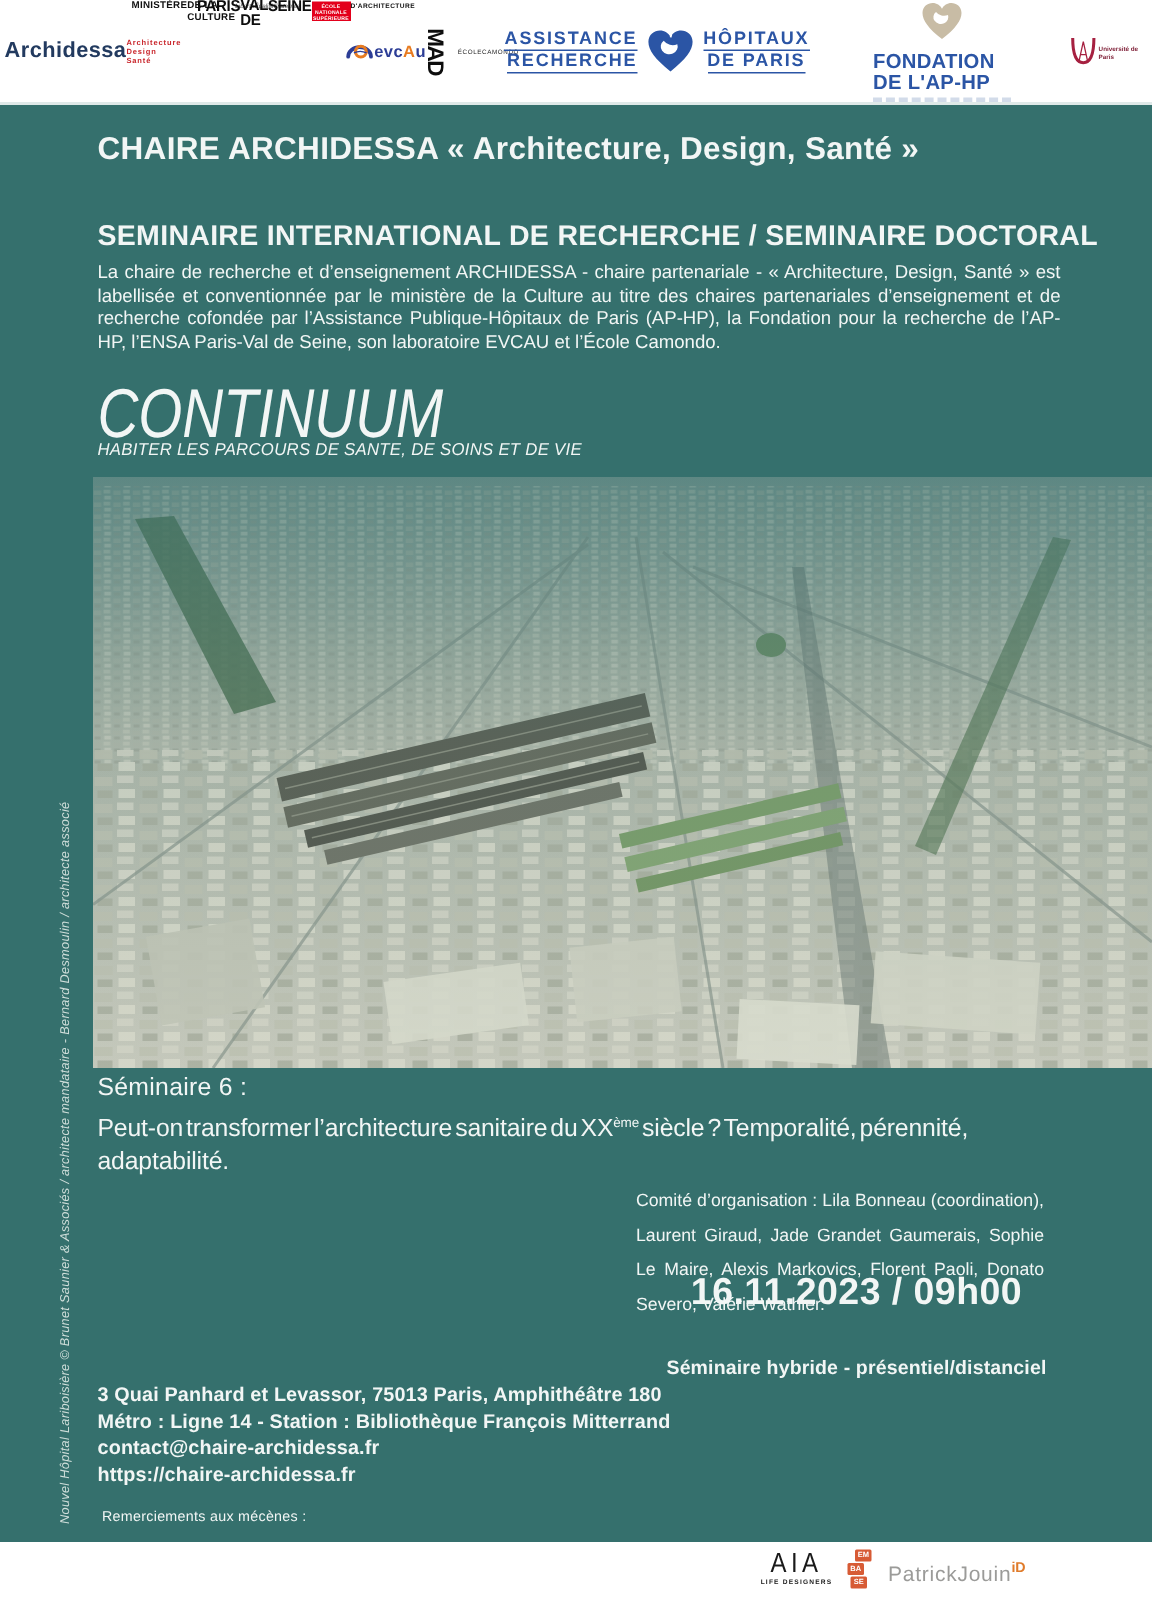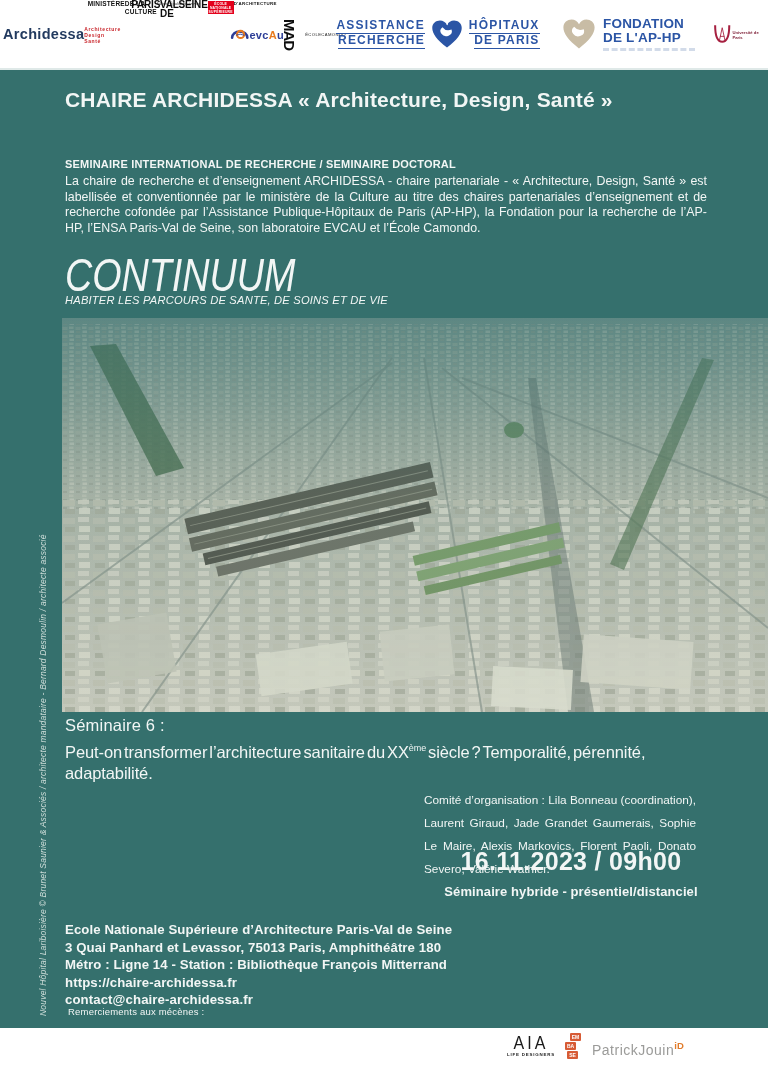--- a/index.html
+++ b/index.html
@@ -34,54 +34,54 @@
 
   
   .lg-camondo { left:290px; width:40px; }
   .mad-wrap { height:42px; display:flex; align-items:center; justify-content:center; }
   .mad-text { display:inline-block; transform:rotate(90deg); font-size:15px; font-weight:900; color:#0d0d0d; letter-spacing:-1px; }
   .cam-sub { font-size:4.2px; color:#222; letter-spacing:.4px; line-height:5px; text-align:center; }
 
   
   .lg-aphp { left:330px; width:216px; flex-direction:row; gap:5px; }
   .aphp-col { display:flex; flex-direction:column; }
-  .aphp-col.right { align-items:flex-end; }
+  .aphp-col.right { align-items:center; }
   .aphp-col.left { align-items:flex-end; }
   .aphp-word { font-size:12px; font-weight:bold; color:#2b55a5; letter-spacing:1.2px; line-height:13px; border-bottom:1px solid #2b55a5; padding-bottom:1px; }
 
   
-  .lg-fondation { left:550px; width:156px; flex-direction:row; gap:6px; }
+  .lg-fondation { left:550px; width:156px; flex-direction:column; gap:6px; }
   .fond-col { display:flex; flex-direction:column; }
   .fond-line { font-size:13.5px; font-weight:800; color:#2b55a5; line-height:14px; letter-spacing:.2px; }
   .fond-ghost { margin-top:3px; height:0; border-bottom:3px dashed #c3cfe2; width:92px; opacity:.75; }
 
   
   .lg-universite { left:712px; width:50px; }
   .univ-name { font-size:4.2px; color:#7d1d35; font-weight:bold; margin-top:1px; }
 
   
   .white { color:#f2f6f5; }
   .title { position:absolute; left:65px; top:88px; font-size:21px; font-weight:bold; letter-spacing:.2px;text-align:center; }
-  .subtitle { position:absolute; left:65px; top:158px; font-size:11px; font-weight:bold; letter-spacing:.2px; }
+  .subtitle { position:absolute; left:65px; top:147px; font-size:19px; font-weight:bold; letter-spacing:.2px; }
   .intro { position:absolute; left:65px; top:174px; width:642px; font-size:12.4px; line-height:15.6px; text-align:justify; }
   .continuum { position:absolute; left:65px; top:248px; font-size:46px; font-style:italic; font-weight:500; transform:scaleX(.82); transform-origin:left top; letter-spacing:0px; white-space:nowrap; }
   .habiter { position:absolute; left:65px; top:294px; font-size:11.5px; font-style:italic; font-weight:500; letter-spacing:.2px; transform:scaleX(.97); transform-origin:left top; }
 
   
   .photo { position:absolute; left:62px; top:318px; width:706px; height:394px; }
   .photo-caption { position:absolute; left:38px; top:1016px; width:412px; transform:rotate(-90deg); transform-origin:0 0; font-size:8.5px; font-style:italic; color:#cfdeda; white-space:nowrap; letter-spacing:.2px; }
 
   
   .sem-label { position:absolute; left:65px; top:716px; font-size:16.5px; letter-spacing:.2px; }
   .sem-question { position:absolute; left:65px; top:738px; width:652px; font-size:16.5px; line-height:21.5px; word-spacing:-2.5px; letter-spacing:-.1px; }
   .sem-question sup { font-size:9px; }
 
   .committee { position:absolute; left:424px; top:789px; width:272px; font-size:11.8px; line-height:23px; text-align:justify; }
   .datetime { position:absolute; left:430px; top:847px; width:282px; text-align:center; font-size:25px; font-weight:bold; letter-spacing:.3px; }
-  .mode { position:absolute; left:430px; top:884px; width:282px; text-align:center; font-size:13px; font-weight:bold; letter-spacing:.1px; }
+  .mode { position:absolute; left:430px; top:904px; width:282px; text-align:center; font-size:13px; font-weight:bold; letter-spacing:.1px; }
   .reg-link { position:absolute; left:430px; top:905px; width:282px; text-align:center; font-size:12.5px; color:#4a79ad; text-decoration:underline; opacity:.85; cursor:pointer; }
 
   
   .venue { position:absolute; left:65px; top:921px; font-size:13.2px; line-height:17.6px; font-weight:bold; letter-spacing:.1px; }
   .thanks { position:absolute; left:68px; top:1006px; font-size:9.5px; letter-spacing:.2px; }
 
   
   .footer { position:absolute; left:0; top:1028px; width:768px; height:38px; background:#ffffff; }
   .f-aia { position:absolute; left:505px; top:6px; width:52px; text-align:center; }
   .aia-name { font-size:16px; font-weight:300; color:#1a1a1a; letter-spacing:3px; line-height:15px; transform:scaleY(1.15); display:inline-block; }
@@ -261,25 +261,24 @@
   <div class="photo-caption">Nouvel Hôpital Lariboisière  © Brunet Saunier &amp; Associés / architecte mandataire - Bernard Desmoulin / architecte associé</div>
 
   <div class="sem-label white">Séminaire 6 :</div>
   <div class="sem-question white"><span>Peut-on transformer l’architecture sanitaire du XX</span><sup>ème</sup><span> siècle ? Temporalité, pérennité, adaptabilité.</span></div>
 
   <div class="committee white">Comité d’organisation : Lila Bonneau (coordination), Laurent Giraud, Jade Grandet Gaumerais, Sophie Le Maire, Alexis Markovics, Florent Paoli, Donato Severo, Valérie Wathier.</div>
   <div class="datetime white">16.11.2023 / 09h00</div>
   <div class="mode white">Séminaire hybride - présentiel/distanciel</div>
 
   <div class="venue white">
-    <div>Ecole Nationale Supérieure d’Architecture Paris-Val de Seine</div>
     <div>3 Quai Panhard et Levassor, 75013 Paris, Amphithéâtre 180</div>
     <div>Métro : Ligne 14  - Station : Bibliothèque François Mitterrand</div>
+    <div>contact@chaire-archidessa.fr</div>
     <div>https://chaire-archidessa.fr</div>
-    <div>contact@chaire-archidessa.fr</div>
   </div>
   <div class="thanks white">Remerciements aux mécènes :</div>
 
   <div class="footer">
     <div class="f-aia">
       <div><span class="aia-name">AIA</span></div>
       <div class="aia-sub">LIFE DESIGNERS</div>
     </div>
     <div class="f-embase">
       <div class="emb-block emb-1">EM</div>

